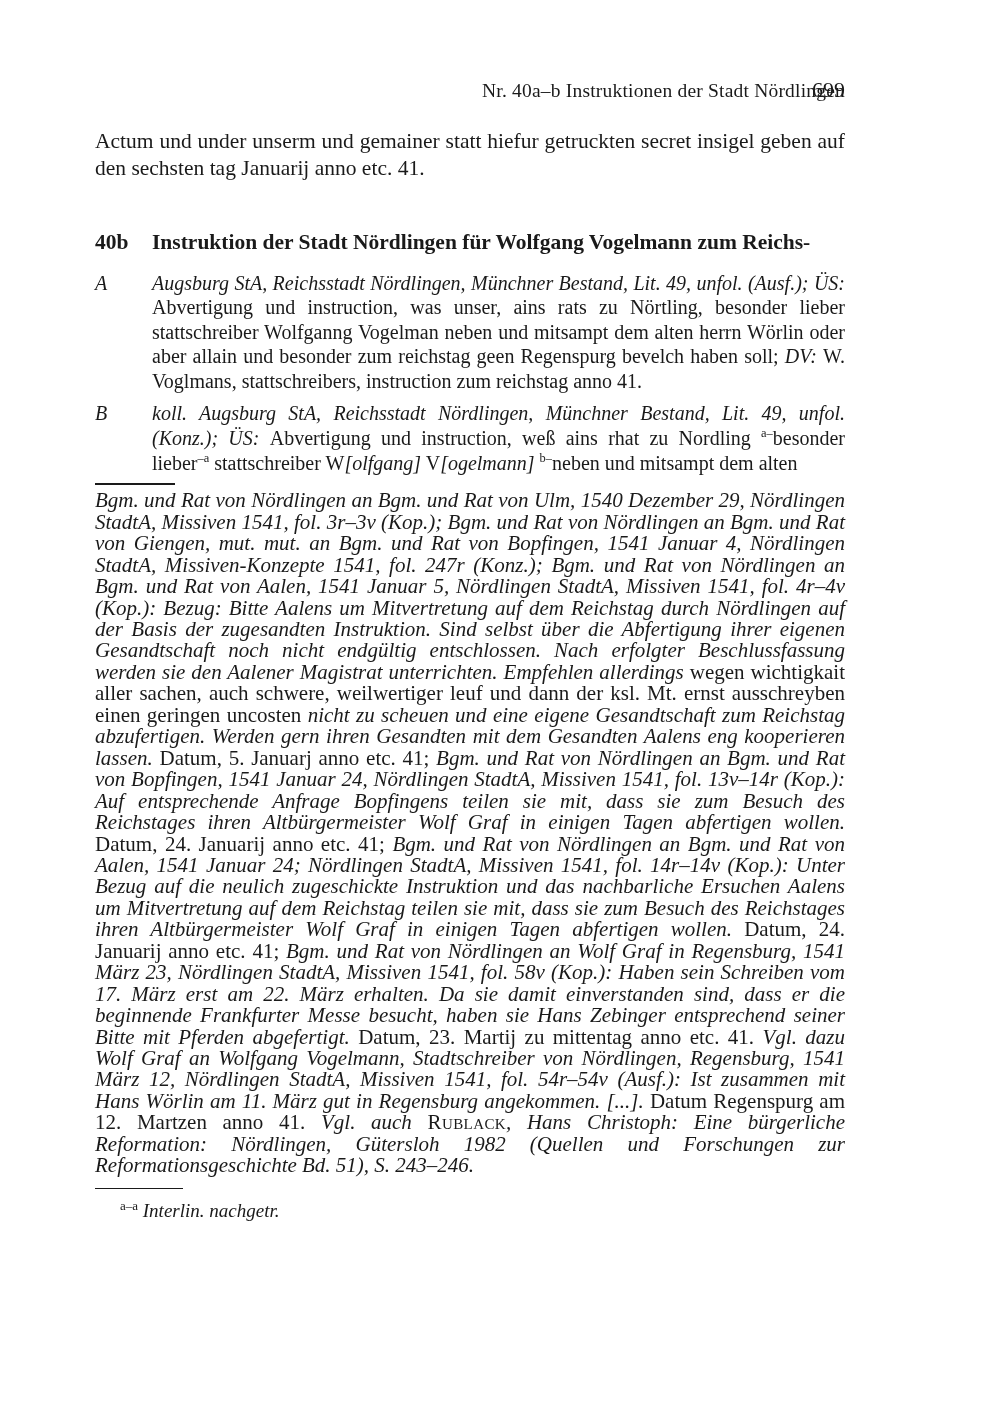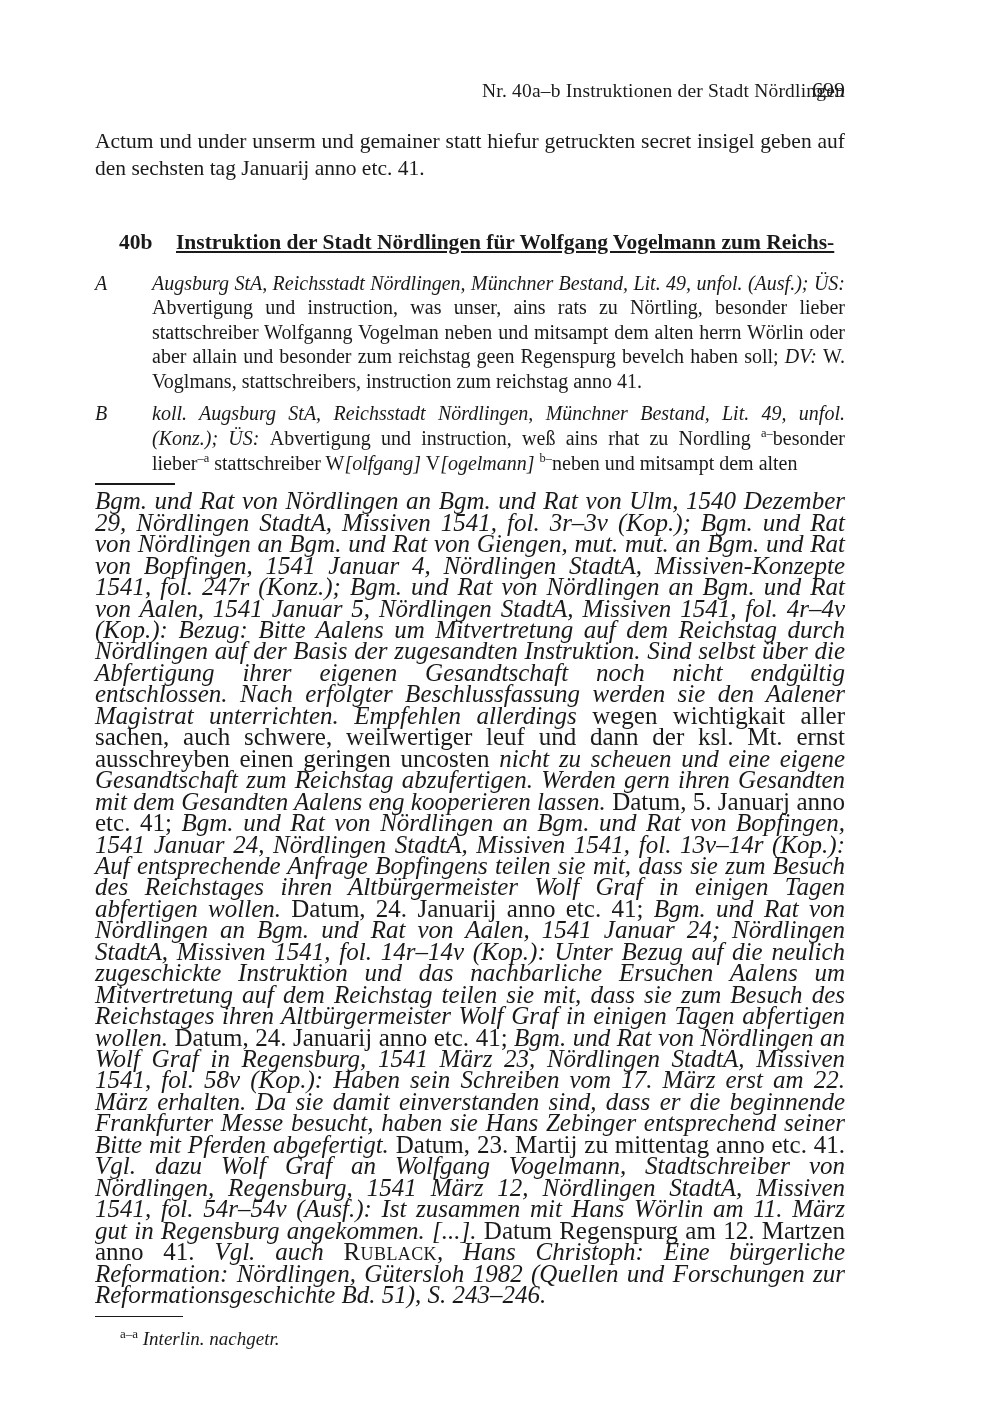--- a/index.html
+++ b/index.html
@@ -13,29 +13,29 @@
   }
   .page { position: relative; width: 750px; margin-left: 95px; padding-top: 80px; }
 
   .running-header { position: relative; height: 26px; margin-bottom: 16px; font-size: 19.5px; }
   .rh-title { display: block; text-align: right; letter-spacing: 0.2px; }
   .rh-page { position: absolute; right: 0; top: -3px; font-size: 22px; }
 
   .intro { font-size: 21.5px; line-height: 27px; text-align: justify; margin-bottom: 46px; }
 
   .doc-heading { display: flex; font-weight: bold; font-size: 21.5px; line-height: 28px; margin-bottom: 15px; }
-  .doc-heading .num { width: 57px; flex: none; margin-left: 24px; }
-  .doc-heading .title { flex: 1; text-decoration: underline; }
+  .doc-heading .num { width: 57px; flex: none; }
+  .doc-heading .title { flex: 1; }
 
   .entry { display: flex; font-size: 20px; line-height: 24.6px; margin-bottom: 8px; }
   .entry .label { width: 57px; flex: none; font-style: italic; }
   .entry .body { flex: 1; text-align: justify; }
 
   .rule-apparatus { width: 80px; border: 0; border-top: 2px solid var(--ink); margin: 8px 0 5px 0; }
-  .apparatus { font-size: 25px; line-height: 21.45px; text-align: justify; }
+  .apparatus { font-size: 21px; line-height: 21.45px; text-align: justify; }
 
   .rule-notes { width: 88px; border: 0; border-top: 1.8px solid var(--ink); margin: 11px 0 5px 0; }
   .notes { font-size: 19px; line-height: 24px; padding-left: 25px; font-family: Liberation Serif, serif; }
   .note-mark { vertical-align: super; font-size: 13px; font-style: normal; }
   .note-text { font-style: italic; }
 
   .seg-r  { font-style: normal; }
   .seg-i  { font-style: italic; }
   .seg-sc { font-style: normal; font-variant: small-caps; letter-spacing: 0.4px; }
   .seg-sup{ vertical-align: super; font-size: 0.62em; font-style: normal; line-height: 0; }

